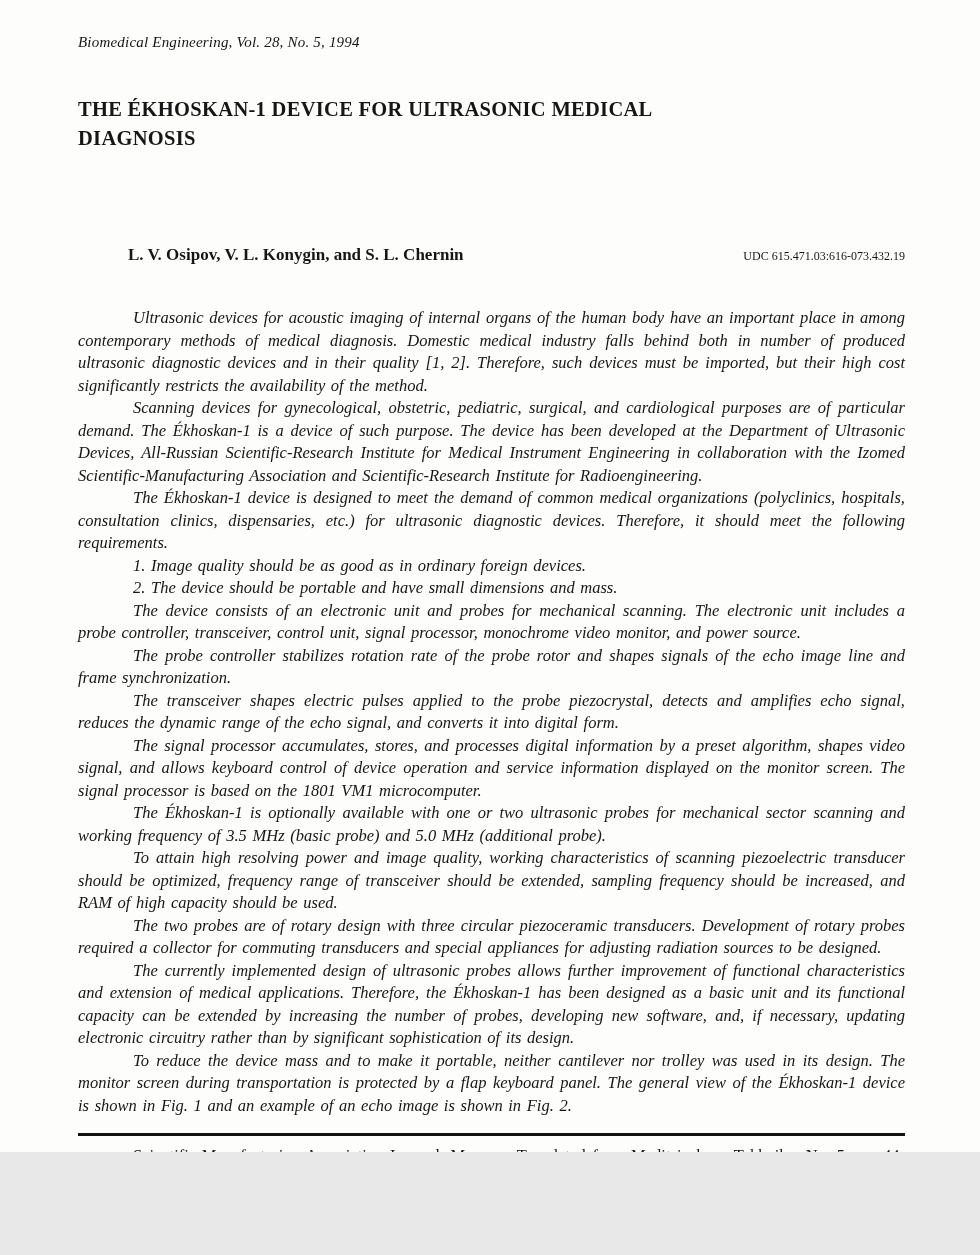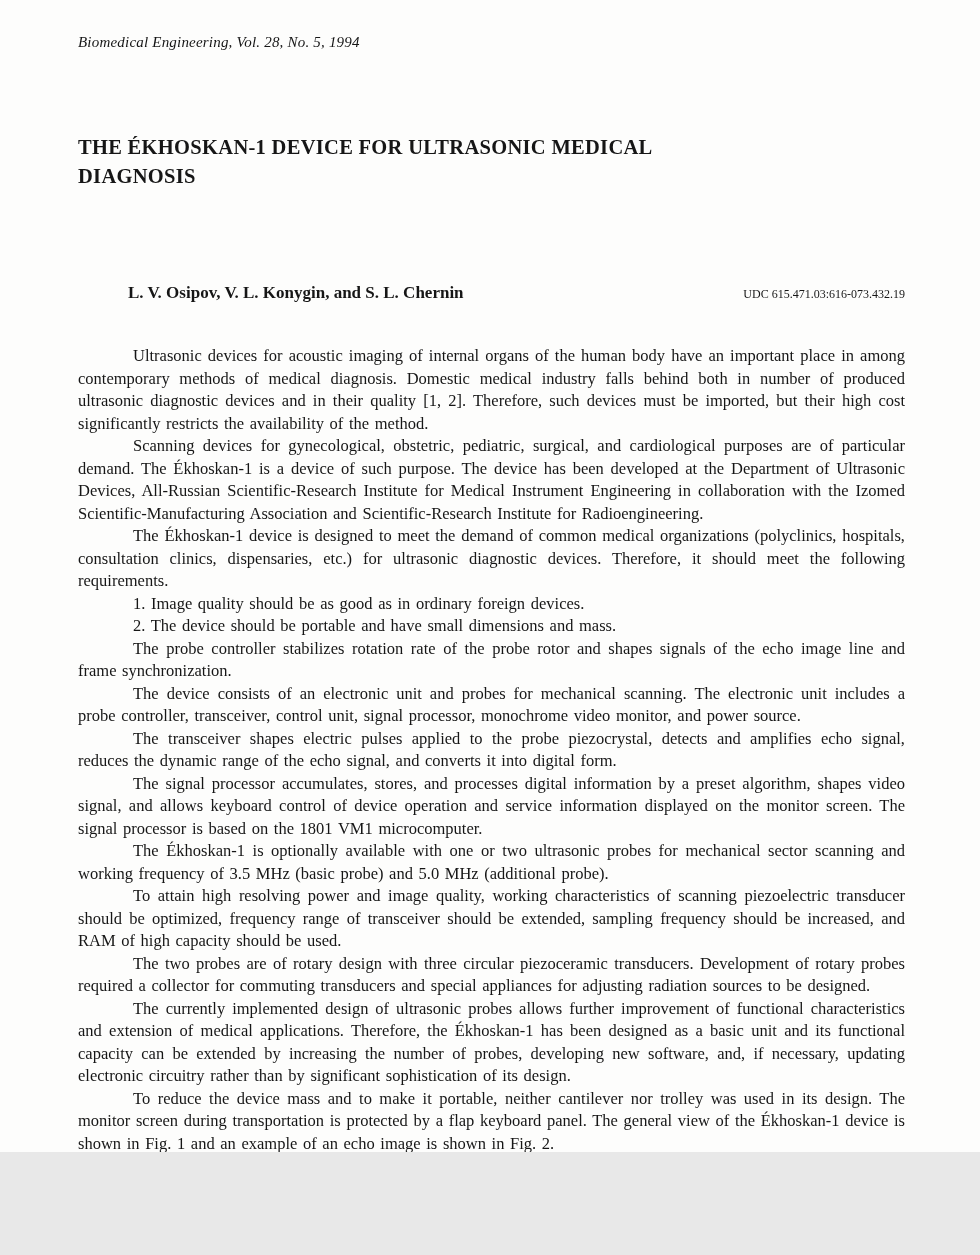--- a/index.html
+++ b/index.html
@@ -18,21 +18,21 @@
     overflow: hidden;
     box-sizing: border-box;
     padding: 34px 75px 0 78px;
   }
   .journal-header {
     font-style: italic;
     font-size: 15px;
     letter-spacing: 0.2px;
   }
   .title {
-    margin: 82px 0 0 0;
+    margin: 44px 0 0 0;
     font-size: 20.5px;
     font-weight: bold;
     line-height: 29px;
     letter-spacing: 0.3px;
   }
   .byline {
     margin-top: 44px;
     display: flex;
     justify-content: space-between;
     align-items: baseline;
@@ -41,20 +41,21 @@
     font-weight: bold;
     font-size: 17px;
     padding-left: 50px;
     margin-top: 48px;
   }
   .udc {
     font-size: 12px;
   }
   .article-body {
     margin-top: 42px;
+    font-style: italic;
   }
   .article-body p {
     margin: 0;
     font-size: 16.5px;
     line-height: 22.5px;
     text-align: justify;
     text-indent: 55px;
     word-spacing: 1.5px;
   }
   .footnote-block {
@@ -104,22 +105,22 @@
     <span class="authors">L. V. Osipov, V. L. Konygin, and S. L. Chernin</span>
     <span class="udc">UDC 615.471.03:616-073.432.19</span>
   </div>
 
   <div class="article-body">
       <p>Ultrasonic devices for acoustic imaging of internal organs of the human body have an important place in among contemporary methods of medical diagnosis. Domestic medical industry falls behind both in number of produced ultrasonic diagnostic devices and in their quality [1, 2]. Therefore, such devices must be imported, but their high cost significantly restricts the availability of the method.</p>
       <p>Scanning devices for gynecological, obstetric, pediatric, surgical, and cardiological purposes are of particular demand. The Ékhoskan-1 is a device of such purpose. The device has been developed at the Department of Ultrasonic Devices, All-Russian Scientific-Research Institute for Medical Instrument Engineering in collaboration with the Izomed Scientific-Manufacturing Association and Scientific-Research Institute for Radioengineering.</p>
       <p>The Ékhoskan-1 device is designed to meet the demand of common medical organizations (polyclinics, hospitals, consultation clinics, dispensaries, etc.) for ultrasonic diagnostic devices. Therefore, it should meet the following requirements.</p>
       <p>1. Image quality should be as good as in ordinary foreign devices.</p>
       <p>2. The device should be portable and have small dimensions and mass.</p>
+      <p>The device consists of an electronic unit and probes for mechanical scanning. The electronic unit includes a probe controller, transceiver, control unit, signal processor, monochrome video monitor, and power source.</p>
       <p>The probe controller stabilizes rotation rate of the probe rotor and shapes signals of the echo image line and frame synchronization.</p>
-      <p>The device consists of an electronic unit and probes for mechanical scanning. The electronic unit includes a probe controller, transceiver, control unit, signal processor, monochrome video monitor, and power source.</p>
       <p>The transceiver shapes electric pulses applied to the probe piezocrystal, detects and amplifies echo signal, reduces the dynamic range of the echo signal, and converts it into digital form.</p>
       <p>The signal processor accumulates, stores, and processes digital information by a preset algorithm, shapes video signal, and allows keyboard control of device operation and service information displayed on the monitor screen. The signal processor is based on the 1801 VM1 microcomputer.</p>
       <p>The Ékhoskan-1 is optionally available with one or two ultrasonic probes for mechanical sector scanning and working frequency of 3.5 MHz (basic probe) and 5.0 MHz (additional probe).</p>
       <p>To attain high resolving power and image quality, working characteristics of scanning piezoelectric transducer should be optimized, frequency range of transceiver should be extended, sampling frequency should be increased, and RAM of high capacity should be used.</p>
       <p>The two probes are of rotary design with three circular piezoceramic transducers. Development of rotary probes required a collector for commuting transducers and special appliances for adjusting radiation sources to be designed.</p>
       <p>The currently implemented design of ultrasonic probes allows further improvement of functional characteristics and extension of medical applications. Therefore, the Ékhoskan-1 has been designed as a basic unit and its functional capacity can be extended by increasing the number of probes, developing new software, and, if necessary, updating electronic circuitry rather than by significant sophistication of its design.</p>
       <p>To reduce the device mass and to make it portable, neither cantilever nor trolley was used in its design. The monitor screen during transportation is protected by a flap keyboard panel. The general view of the Ékhoskan-1 device is shown in Fig. 1 and an example of an echo image is shown in Fig. 2.</p>
     </div>
 
   <div class="footnote-block">

